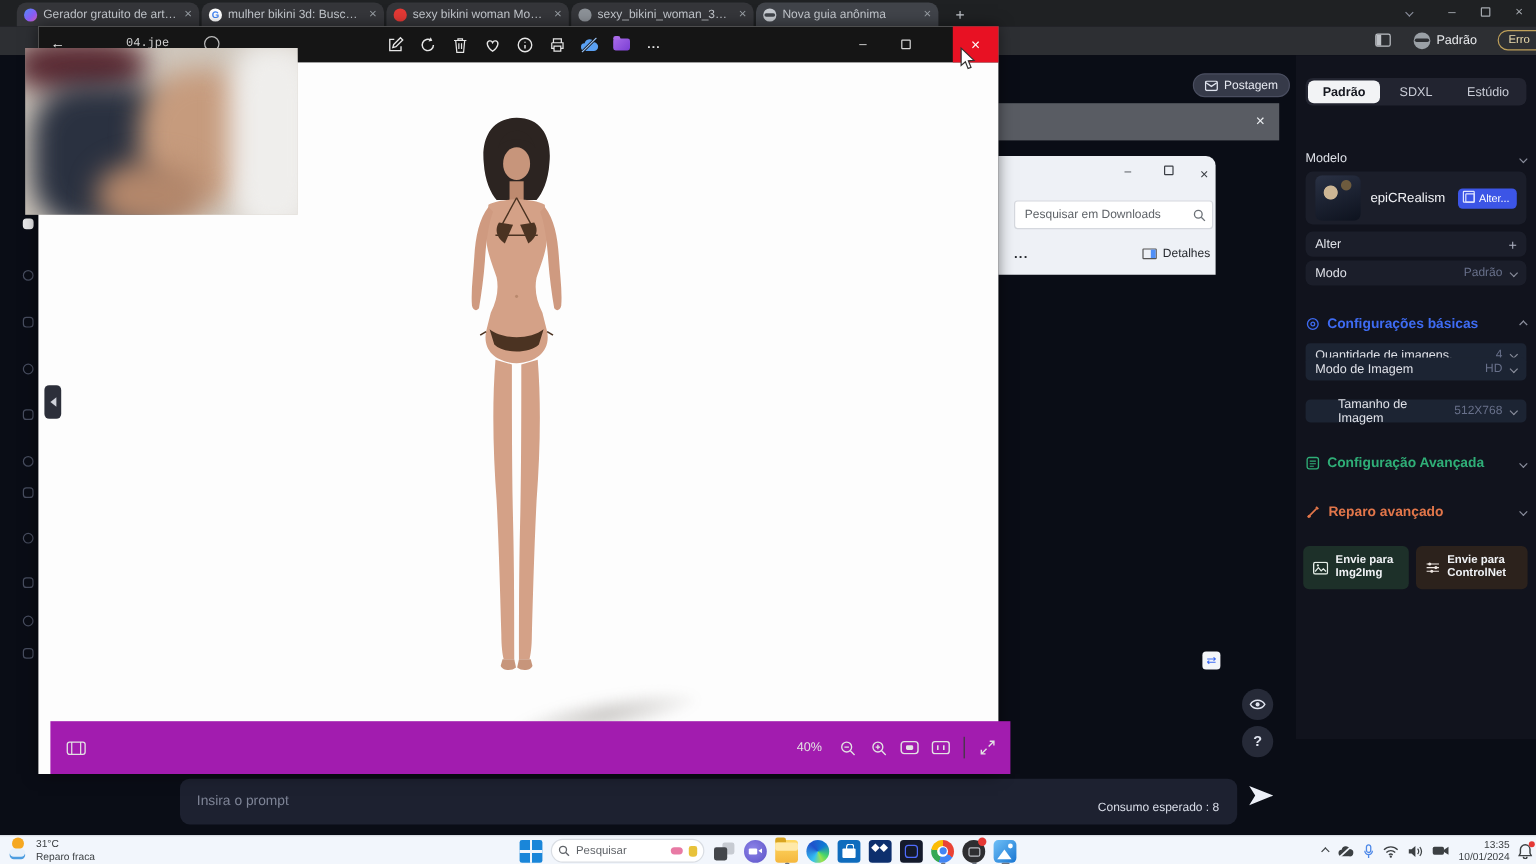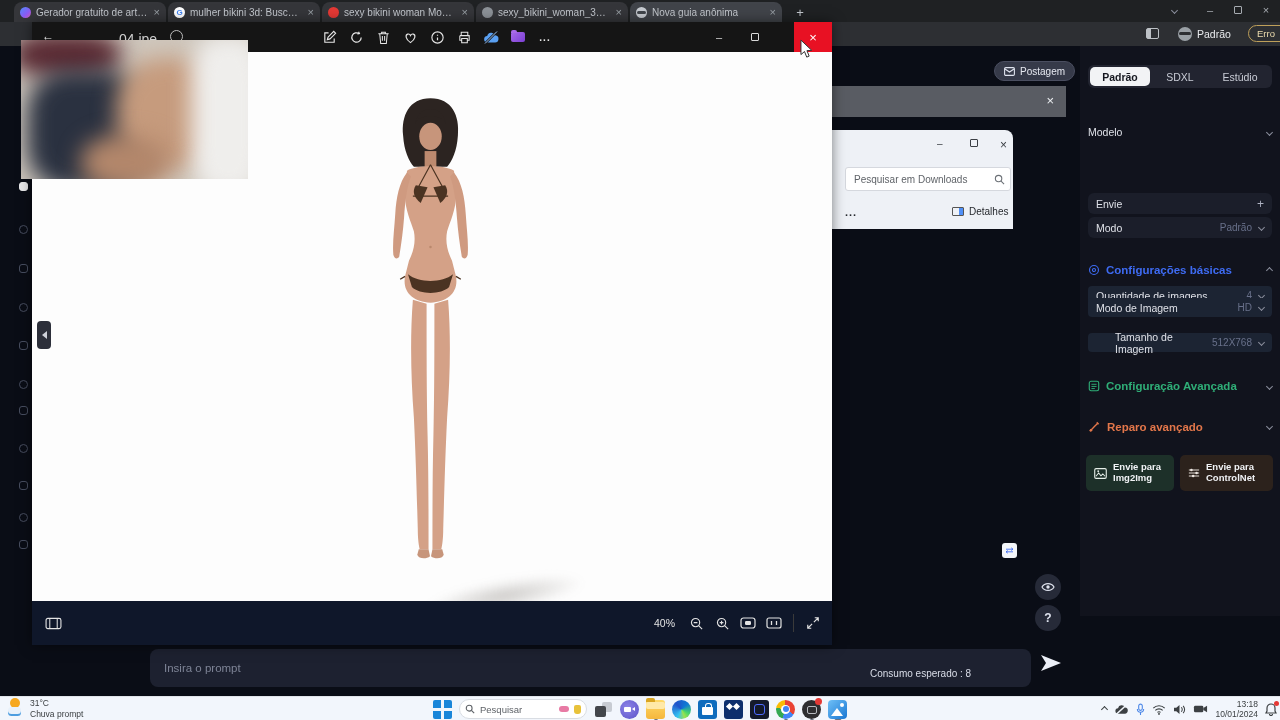--- a/index.html
+++ b/index.html
@@ -72,52 +72,52 @@
   .alterbtn{height:17px;padding:0 6px;background:#3c55e6;border-radius:4px;color:#fff;font-size:9px;
             display:flex;align-items:center;gap:3px;}
   .sq2{width:8px;height:8px;border:1px solid #dfe4ff;border-radius:1px;position:relative;}
   .sq2::before{content:"";position:absolute;left:-3px;top:-3px;width:8px;height:8px;border:1px solid #dfe4ff;border-radius:1px;}
   .sendbtn{position:absolute;display:flex;align-items:center;gap:6px;border-radius:5px;color:#f0f2f5;
            font-size:9.5px;line-height:1.15;padding:0 8px;height:36px;font-weight:bold;}
   .circlebtn{position:absolute;width:26px;height:26px;border-radius:50%;background:#262a38;display:flex;align-items:center;justify-content:center;color:#dfe3ee;}
   .prompt-input{position:absolute;left:150px;top:649px;width:881px;height:38px;background:#1d2130;border:none;outline:none;
                 border-radius:8px;color:#d6dae6;font-size:11.5px;padding:0 14px;}
   .prompt-input::placeholder{color:#7e8496;}
-  .consumo{position:absolute;left:870px;top:668px;width:178px;color:#d9dde8;font-size:10px;}
+  .consumo{position:absolute;left:838px;top:668px;width:178px;text-align:right;color:#d9dde8;font-size:10px;}
   .widgeticon{position:absolute;left:1002px;top:543px;width:15px;height:15px;background:#f4f6f9;border-radius:3px;
               display:flex;align-items:center;justify-content:center;}
 
   
   .banner{position:absolute;left:832px;top:86px;width:234px;height:31px;background:#595c63;}
   .banner .x{position:absolute;right:12px;top:7px;color:#eceff2;font-size:13px;}
   .fe{position:absolute;left:832px;top:130px;width:181px;height:99px;background:#eef1f6;border-top-right-radius:8px;}
   .fe-ctl{position:absolute;top:8px;color:#3b3f45;font-size:10px;}
   .fe-search{position:absolute;left:13px;top:37px;width:166px;height:24px;background:#fff;border:1px solid #d5d8de;border-radius:3px;
              font-size:10px;color:#5f6368;padding:0 20px 0 8px;outline:none;}
   .fe-search::placeholder{color:#5f6368;}
   .fe-dots{position:absolute;left:13px;top:76px;color:#26292e;font-size:11px;font-weight:bold;letter-spacing:1px;}
   .fe-detalhes{position:absolute;left:120px;top:76px;display:flex;align-items:center;gap:5px;color:#26292e;font-size:10px;}
   .det-ic{width:12px;height:9px;border:1.2px solid #555;border-radius:1px;position:relative;}
   .det-ic::before{content:"";position:absolute;right:0;top:0;bottom:0;width:4px;background:#4f8ff7;}
 
   
   .photos{position:absolute;left:32px;top:22px;width:800px;height:623px;background:#fdfdfd;box-shadow:0 0 12px rgba(0,0,0,.5);}
   .ph-top{position:absolute;left:0;top:0;width:800px;height:30px;background:#151515;}
-  .ph-bot{position:absolute;left:0;bottom:0;width:800px;height:44px;background:#0f172a;display:flex;align-items:center;justify-content:flex-end;}
+  .ph-bot{position:absolute;left:10px;bottom:0;width:800px;height:44px;background:#a21caf;display:flex;align-items:center;justify-content:flex-end;}
   .ph-ic{width:26px;height:26px;display:flex;align-items:center;justify-content:center;flex:none;}
   .ph-close{position:absolute;right:0;top:0;width:38px;height:30px;background:#e81123;color:#fff;font-size:13px;
             display:flex;align-items:center;justify-content:center;}
   .ph-min,.ph-max{position:absolute;top:0;width:30px;height:30px;color:#d8d8d8;display:flex;align-items:center;justify-content:center;font-size:11px;}
   .folder-purple{width:14px;height:10px;background:linear-gradient(135deg,#a86ae8,#7b3fd4);border-radius:2px;position:relative;}
   .folder-purple::before{content:"";position:absolute;left:0;top:-2px;width:6px;height:3px;background:#a86ae8;border-radius:2px 2px 0 0;}
   .zoomtxt{color:#e3e3e3;font-size:10.5px;margin-right:8px;}
   .shadow{position:absolute;left:388px;top:528px;width:168px;height:32px;border-radius:50%;
           background:radial-gradient(ellipse at center,rgba(95,88,80,.30),rgba(0,0,0,0) 68%);
           transform:rotate(-10deg);filter:blur(4px);}
-  .fname{position:absolute;left:87px;top:9px;color:#cfcfcf;font-size:14px;}
+  .fname{position:absolute;left:73px;top:9px;color:#cfcfcf;font-size:10px;font-family:Liberation Mono, monospace;}
   .fcirc{position:absolute;left:138px;top:8px;width:13px;height:13px;border:1.2px solid #bbb;border-radius:50%;}
 
   
   .cam{position:absolute;left:21px;top:40px;width:227px;height:139px;overflow:hidden;background:#cfc7bd;z-index:60;}
   .cam .blob{position:absolute;filter:blur(11px);}
 
   
   .cursor{position:absolute;left:799px;top:39px;z-index:90;}
 
   
@@ -255,23 +255,31 @@
       <div class="modetab">Estúdio</div>
     </div>
 
 
     <div class="srow" style="top:78px;height:16px;">
       <span>Modelo</span>
       <span class="sp" style="flex:1"></span>
       <i class="chev"></i>
     </div>
 
+    <div class="srow card" style="top:97px;height:44px;gap:8px;">
+      <span class="thumb"></span>
+      <span style="font-size:11px;color:#f2f3f7;flex:1;">epiCRealism</span>
+      <span class="alterbtn">
+        <i class="sq2"></i>
+        <span>Alter...</span>
+      </span>
+    </div>
 
     <div class="srow card" style="top:147px;height:21px;">
-      <span>Envie</span>
+      <span>Alter</span>
       <span style="flex:1"></span>
       <span style="color:#aeb2c2;font-size:12px;">+</span>
     </div>
 
     <div class="srow card" style="top:171px;height:21px;">
       <span>Modo</span>
       <span style="flex:1"></span>
       <span class="val">Padrão</span>
       <i class="chev"></i>
     </div>
@@ -531,21 +539,21 @@
     <svg width="15" height="20" viewBox="0 0 12 18">
         <path d="M1 1l0 13 3.2-2.7 2 5 2.2-.9-2-4.9 4.3-.3z" fill="#fff" stroke="#333" stroke-width="0.9"></path>
       </svg>
   </div>
 
   <div class="taskbar">
     <div class="weather">
       <span class="sun"></span>
       <span class="wtxt">
         <span style="display:block">31°C</span>
-        <span style="display:block">Chuva prompt</span>
+        <span style="display:block">Reparo fraca</span>
       </span>
     </div>
 
     <div class="centerdock">
       <span class="dock-ic start"></span>
       <span class="searchpill">
         <svg width="10" height="10" viewBox="0 0 12 12">
             <circle cx="5" cy="5" r="3.5" fill="none" stroke="#5f6368" stroke-width="1.3"></circle>
             <path d="M7.7 7.7L11 11" stroke="#5f6368" stroke-width="1.3"></path>
           </svg>
@@ -589,21 +597,21 @@
         </svg>
       <svg width="13" height="11" viewBox="0 0 14 12">
           <path d="M1 4h2.5L7 1v10L3.5 8H1z" fill="#3c4043"></path>
           <path d="M9 3.5a4 4 0 0 1 0 5M11 2a6.5 6.5 0 0 1 0 8" fill="none" stroke="#3c4043" stroke-width="1.1"></path>
         </svg>
       <svg width="15" height="10" viewBox="0 0 16 10">
           <rect x="1" y="1.5" width="10" height="7" rx="1.5" fill="#3c4043"></rect>
           <path d="M11 4l4-2.5v7L11 6z" fill="#3c4043"></path>
         </svg>
       <span class="clock">
-        <span style="display:block">13:18</span>
+        <span style="display:block">13:35</span>
         <span style="display:block">10/01/2024</span>
       </span>
       <span class="bell">
         <svg width="12" height="13" viewBox="0 0 12 13">
             <path d="M6 1a4 4 0 0 1 4 4v3l1 2H1l1-2V5a4 4 0 0 1 4-4z" fill="none" stroke="#3c4043" stroke-width="1.2"></path>
             <path d="M4.5 11a1.5 1.5 0 0 0 3 0" fill="none" stroke="#3c4043" stroke-width="1.2"></path>
           </svg>
         <i class="badge"></i>
       </span>
     </div>

